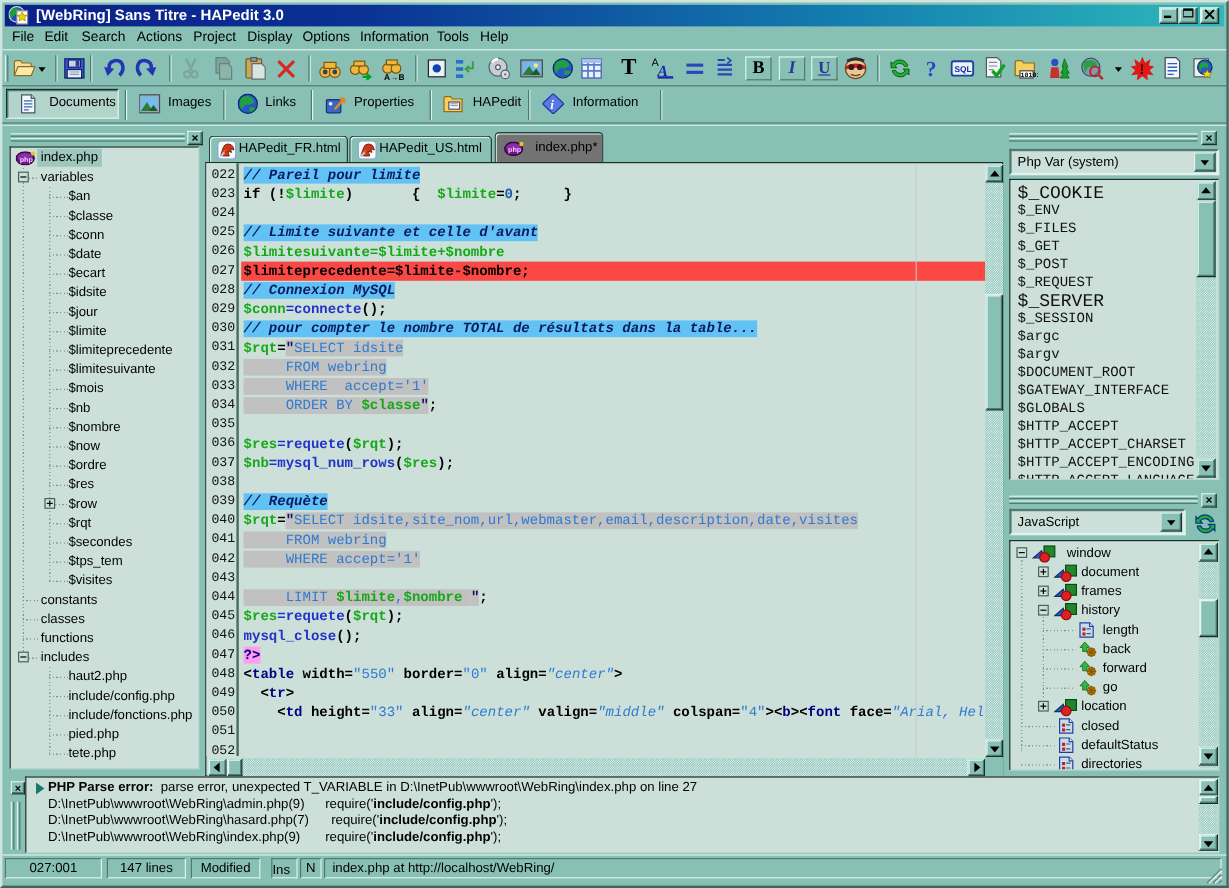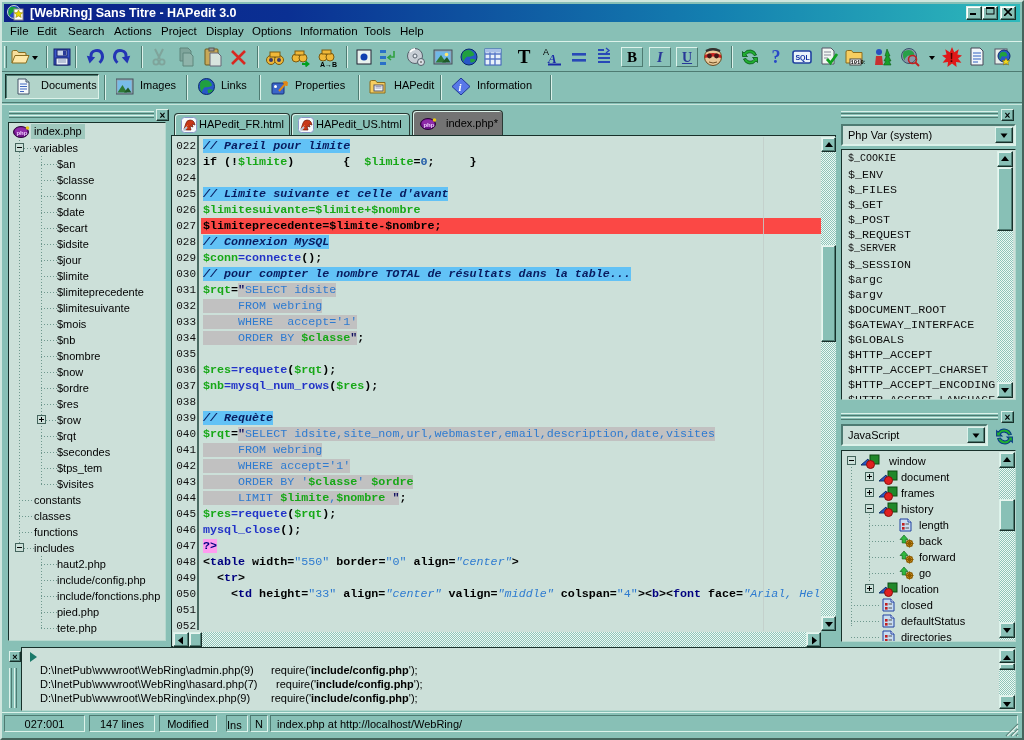--- a/index.html
+++ b/index.html
@@ -498,21 +498,20 @@
 <div class="cl" style="top:146px"><span class="v">$rqt</span><span class="k">=</span><span class="q">"</span><span class="s">SELECT idsite</span></div>
 <div class="cl" style="top:162px"><span class="s">     FROM webring</span></div>
 <div class="cl" style="top:178px"><span class="s">     WHERE  accept='1'</span></div>
 <div class="cl" style="top:194px"><span class="s">     ORDER BY </span><span class="sv">$classe</span><span class="q">"</span><span class="k">;</span></div>
 <div class="cl" style="top:226px"><span class="v">$res</span><span class="f">=requete</span><span class="k">(</span><span class="v">$rqt</span><span class="k">);</span></div>
 <div class="cl" style="top:242px"><span class="v">$nb</span><span class="f">=mysql_num_rows</span><span class="k">(</span><span class="v">$res</span><span class="k">);</span></div>
 <div class="cl" style="top:274px"><span class="cm">// Requète</span></div>
 <div class="cl" style="top:290px"><span class="v">$rqt</span><span class="k">=</span><span class="q">"</span><span class="s">SELECT idsite,site_nom,url,webmaster,email,description,date,visites</span></div>
 <div class="cl" style="top:306px"><span class="s">     FROM webring</span></div>
 <div class="cl" style="top:322px"><span class="s">     WHERE accept='1'</span></div>
-<div class="cl" style="top:338px"><span class="s">     ORDER BY '</span><span class="sv">$classe</span><span class="s">' </span><span class="sv">$ordre</span></div>
 <div class="cl" style="top:354px"><span class="s">     LIMIT </span><span class="sv">$limite</span><span class="s">,</span><span class="sv">$nombre</span><span class="s"> </span><span class="q">"</span><span class="k">;</span></div>
 <div class="cl" style="top:370px"><span class="v">$res</span><span class="f">=requete</span><span class="k">(</span><span class="v">$rqt</span><span class="k">);</span></div>
 <div class="cl" style="top:386px"><span class="f">mysql_close</span><span class="k">();</span></div>
 <div class="cl" style="top:402px"><span class="php">?&gt;</span></div>
 <div class="cl" style="top:418px"><span class="k">&lt;</span><span class="t">table</span><span class="k"> width=</span><span class="val">"550"</span><span class="k"> border=</span><span class="val">"0"</span><span class="k"> align=</span><span class="vali">"center"</span><span class="k">&gt;</span></div>
 <div class="cl" style="top:434px">  <span class="k">&lt;</span><span class="t">tr</span><span class="k">&gt;</span></div>
 <div class="cl" style="top:450px">    <span class="k">&lt;</span><span class="t">td</span><span class="k"> height=</span><span class="val">"33"</span><span class="k"> align=</span><span class="vali">"center"</span><span class="k"> valign=</span><span class="vali">"middle"</span><span class="k"> colspan=</span><span class="val">"4"</span><span class="k">&gt;&lt;</span><span class="t">b</span><span class="k">&gt;&lt;</span><span class="t">font</span><span class="k"> face=</span><span class="vali">"Arial, Helv</span></div>
 <div class="abs" style="left:591px;top:1px;width:1px;height:494px;background:#C2CEC9;opacity:.85"></div>
 <div class="sb" style="left:649px;top:1px;width:15px;height:494px"></div>
 <div class="sbtn" style="left:649px;top:1px;width:15px;height:15px"><svg width="14" height="14" viewBox="0 0 14 14">
@@ -536,27 +535,27 @@
 <div class="gripbarh" style="left:841px;top:111px;width:157px"></div>
 <div class="gripbarh" style="left:841px;top:115px;width:157px"></div>
 <div class="xbtn" style="left:1001px;top:109px">×</div>
 <div class="combo" style="left:841px;top:124px;width:175px">
     <span class="combot">Php Var (system)</span>
     <div class="combobtn"><svg width="16" height="14" viewBox="0 0 16 14">
         <path d="M4.5 5.5 L11.5 5.5 L8 10Z" fill="#000"></path>
       </svg></div>
   </div>
 <div class="treebox" style="left:841px;top:149px;width:175px;height:251px;overflow:hidden">
-<div class="abs mono" style="left:6px;top:3px;font-size:10px;color:#101010;white-space:pre">$_COOKIE</div>
+<div class="abs mono" style="left:6px;top:3px;font-size:15px;color:#101010;white-space:pre">$_COOKIE</div>
 <div class="abs mono" style="left:6px;top:18px;font-size:11.7px;color:#101010;white-space:pre">$_ENV</div>
 <div class="abs mono" style="left:6px;top:33px;font-size:11.7px;color:#101010;white-space:pre">$_FILES</div>
 <div class="abs mono" style="left:6px;top:48px;font-size:11.7px;color:#101010;white-space:pre">$_GET</div>
 <div class="abs mono" style="left:6px;top:63px;font-size:11.7px;color:#101010;white-space:pre">$_POST</div>
 <div class="abs mono" style="left:6px;top:78px;font-size:11.7px;color:#101010;white-space:pre">$_REQUEST</div>
-<div class="abs mono" style="left:6px;top:93px;font-size:10px;color:#101010;white-space:pre">$_SERVER</div>
+<div class="abs mono" style="left:6px;top:93px;font-size:15px;color:#101010;white-space:pre">$_SERVER</div>
 <div class="abs mono" style="left:6px;top:108px;font-size:11.7px;color:#101010;white-space:pre">$_SESSION</div>
 <div class="abs mono" style="left:6px;top:123px;font-size:11.7px;color:#101010;white-space:pre">$argc</div>
 <div class="abs mono" style="left:6px;top:138px;font-size:11.7px;color:#101010;white-space:pre">$argv</div>
 <div class="abs mono" style="left:6px;top:153px;font-size:11.7px;color:#101010;white-space:pre">$DOCUMENT_ROOT</div>
 <div class="abs mono" style="left:6px;top:168px;font-size:11.7px;color:#101010;white-space:pre">$GATEWAY_INTERFACE</div>
 <div class="abs mono" style="left:6px;top:183px;font-size:11.7px;color:#101010;white-space:pre">$GLOBALS</div>
 <div class="abs mono" style="left:6px;top:198px;font-size:11.7px;color:#101010;white-space:pre">$HTTP_ACCEPT</div>
 <div class="abs mono" style="left:6px;top:213px;font-size:11.7px;color:#101010;white-space:pre">$HTTP_ACCEPT_CHARSET</div>
 <div class="abs mono" style="left:6px;top:228px;font-size:11.7px;color:#101010;white-space:pre">$HTTP_ACCEPT_ENCODING</div>
 <div class="abs mono" style="left:6px;top:243px;font-size:11.7px;color:#101010;white-space:pre">$HTTP_ACCEPT_LANGUAGE</div>
@@ -701,20 +700,21 @@
       </svg></div>
 </div>
 
 <div class="xbtn" style="left:9px;top:651px;width:12px;height:11px;line-height:10px;font-size:9px">×</div>
 <div class="abs" style="left:9px;top:668px;width:3px;height:40px;border-left:1px solid var(--hi);border-right:1px solid var(--lo)"></div>
 <div class="abs" style="left:14px;top:668px;width:3px;height:40px;border-left:1px solid var(--hi);border-right:1px solid var(--lo)"></div>
 <div class="treebox" style="left:21px;top:647px;width:995px;height:64px;overflow:hidden">
 <svg class="abs" style="left:7px;top:4px" width="9" height="10" viewBox="0 0 9 10">
       <path d="M1 0 L8 5 L1 10Z" fill="#1A7A6A"></path>
     </svg>
+<div class="abs constext" style="left:18px;top:2px"><b>PHP Parse error:</b>  parse error, unexpected T_VARIABLE in D:\InetPub\wwwroot\WebRing\index.php on line 27</div>
 <div class="abs constext" style="left:18px;top:16px">D:\InetPub\wwwroot\WebRing\admin.php(9)</div>
 <div class="abs constext" style="left:249px;top:16px">require('<b>include/config.php</b>');</div>
 <div class="abs constext" style="left:18px;top:30px">D:\InetPub\wwwroot\WebRing\hasard.php(7)</div>
 <div class="abs constext" style="left:254px;top:30px">require('<b>include/config.php</b>');</div>
 <div class="abs constext" style="left:18px;top:44px">D:\InetPub\wwwroot\WebRing\index.php(9)</div>
 <div class="abs constext" style="left:249px;top:44px">require('<b>include/config.php</b>');</div>
 <div class="sb" style="left:977px;top:1px;width:16px;height:60px"></div>
 <div class="sbtn" style="left:977px;top:1px;width:16px;height:14px"><svg width="14" height="12" viewBox="0 0 14 12">
         <path d="M7 3 L11 8 L3 8Z" fill="#000"></path>
       </svg></div>

